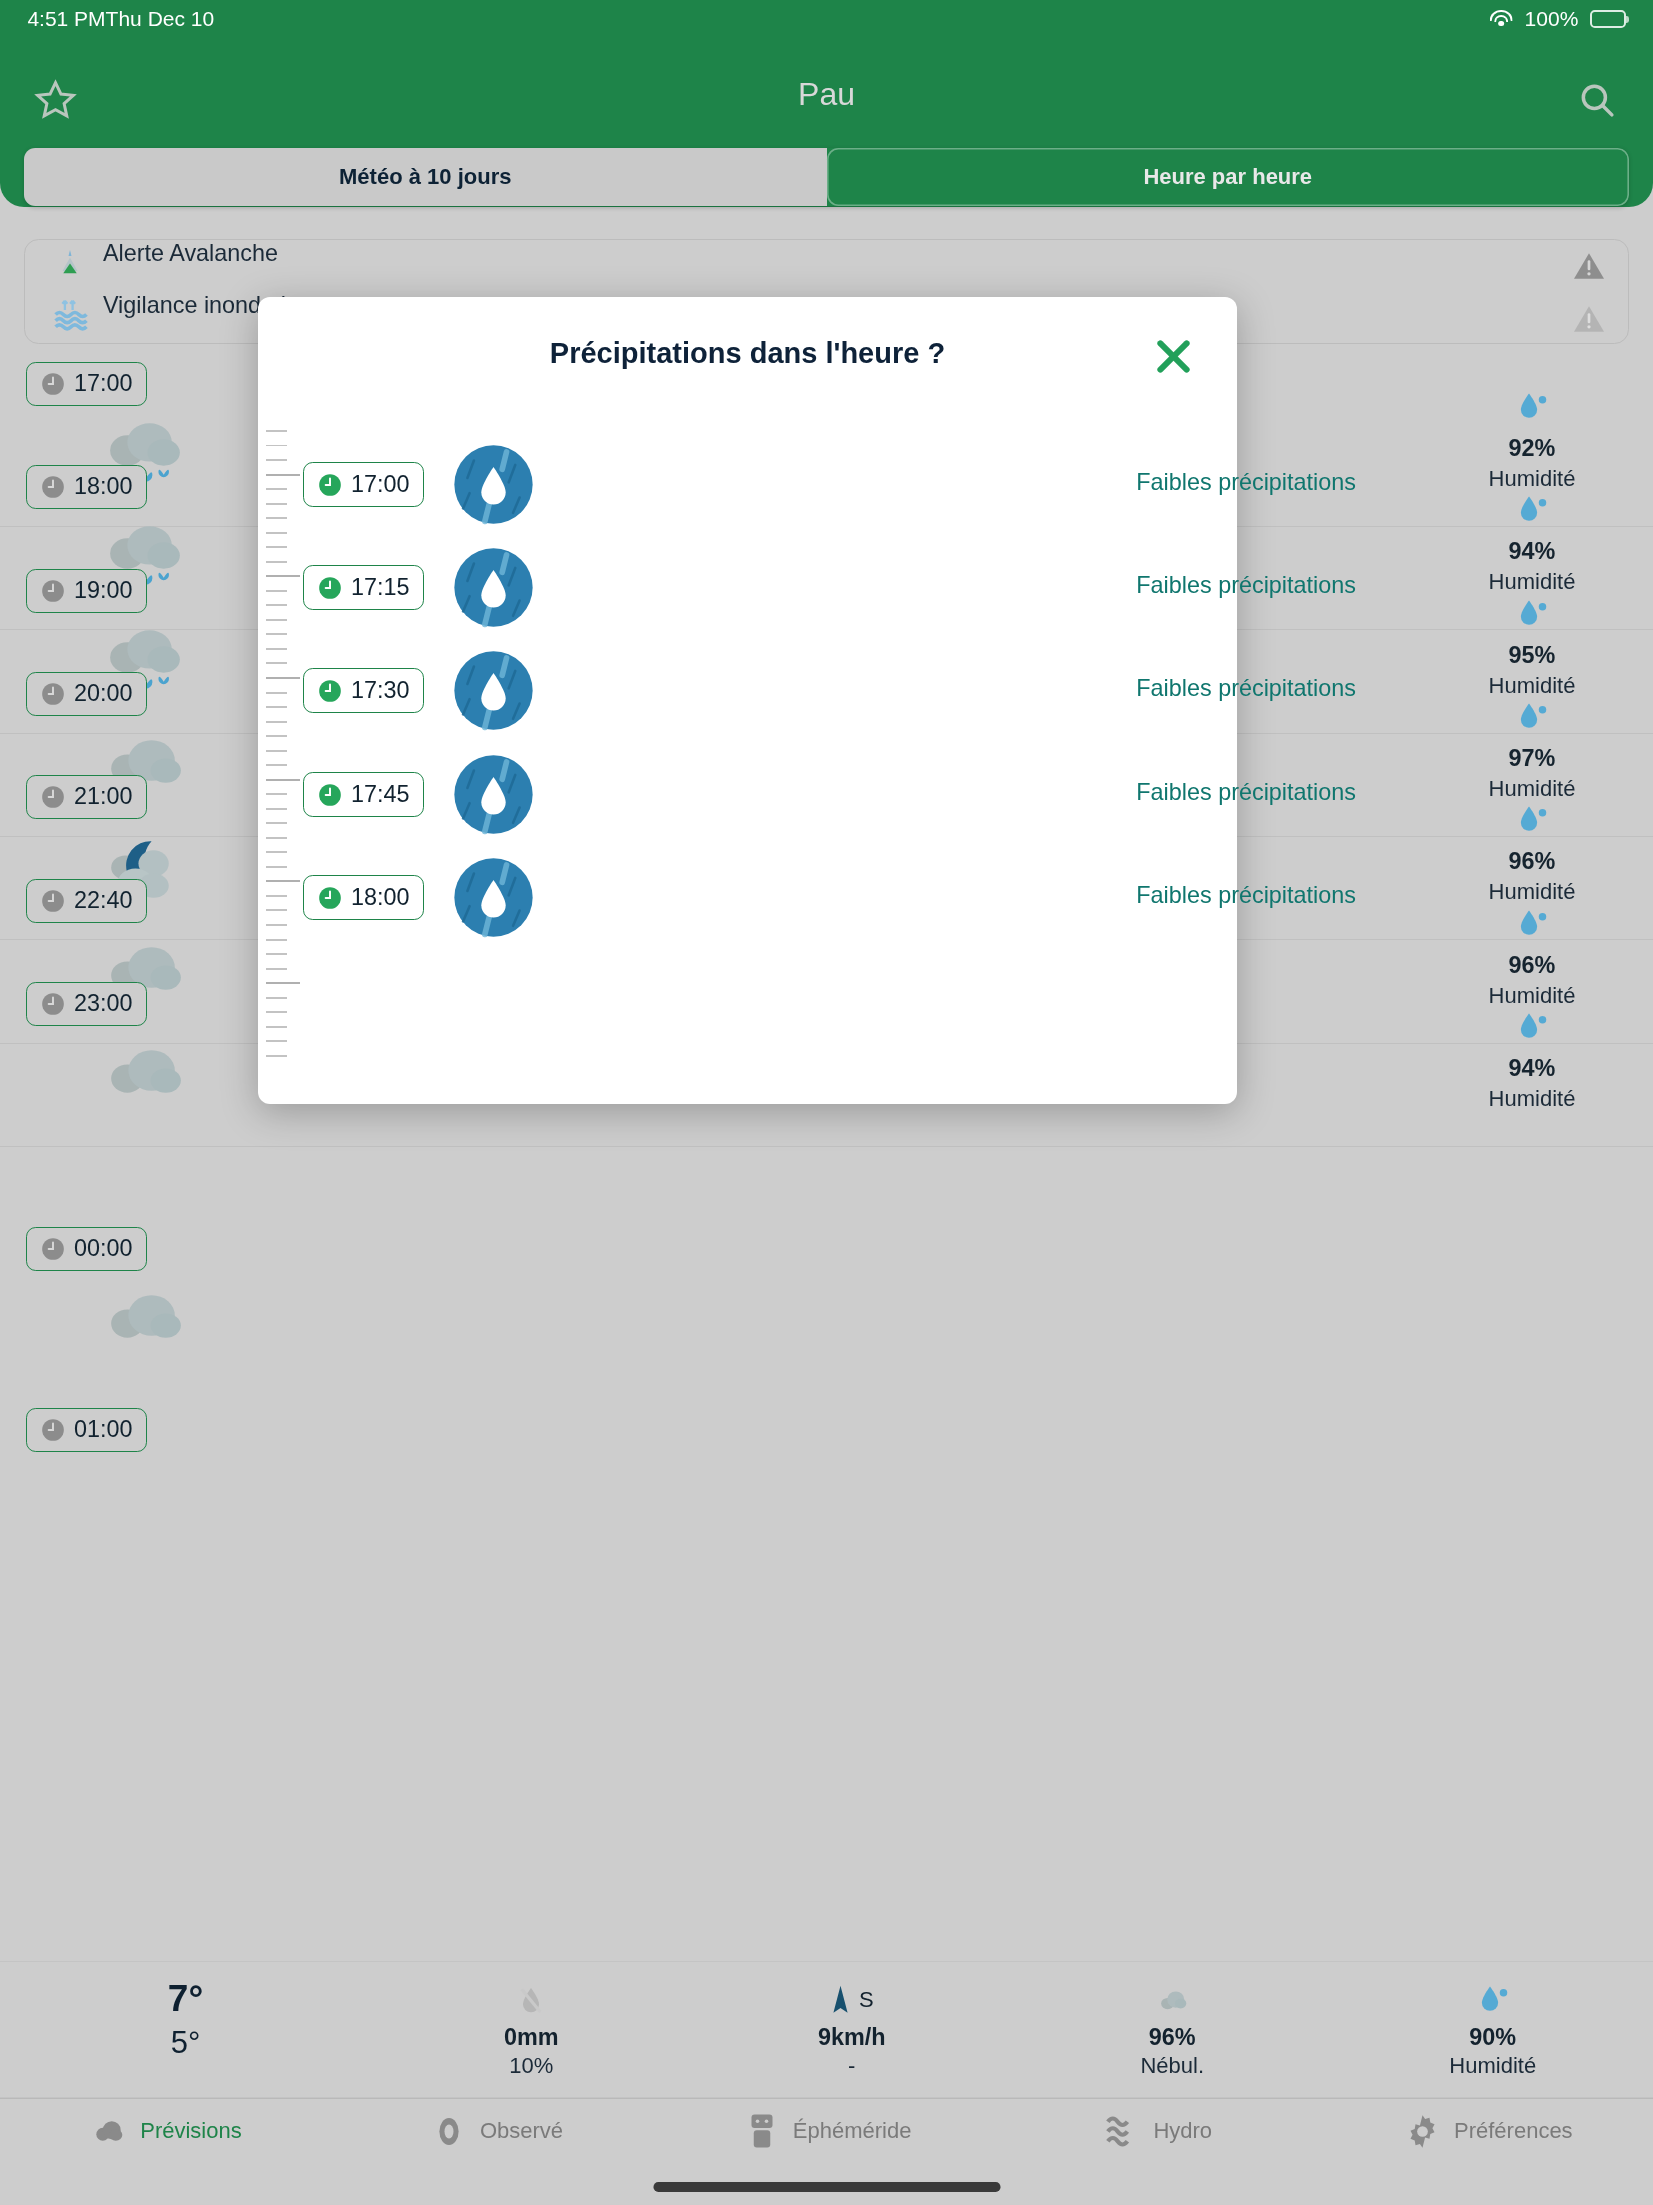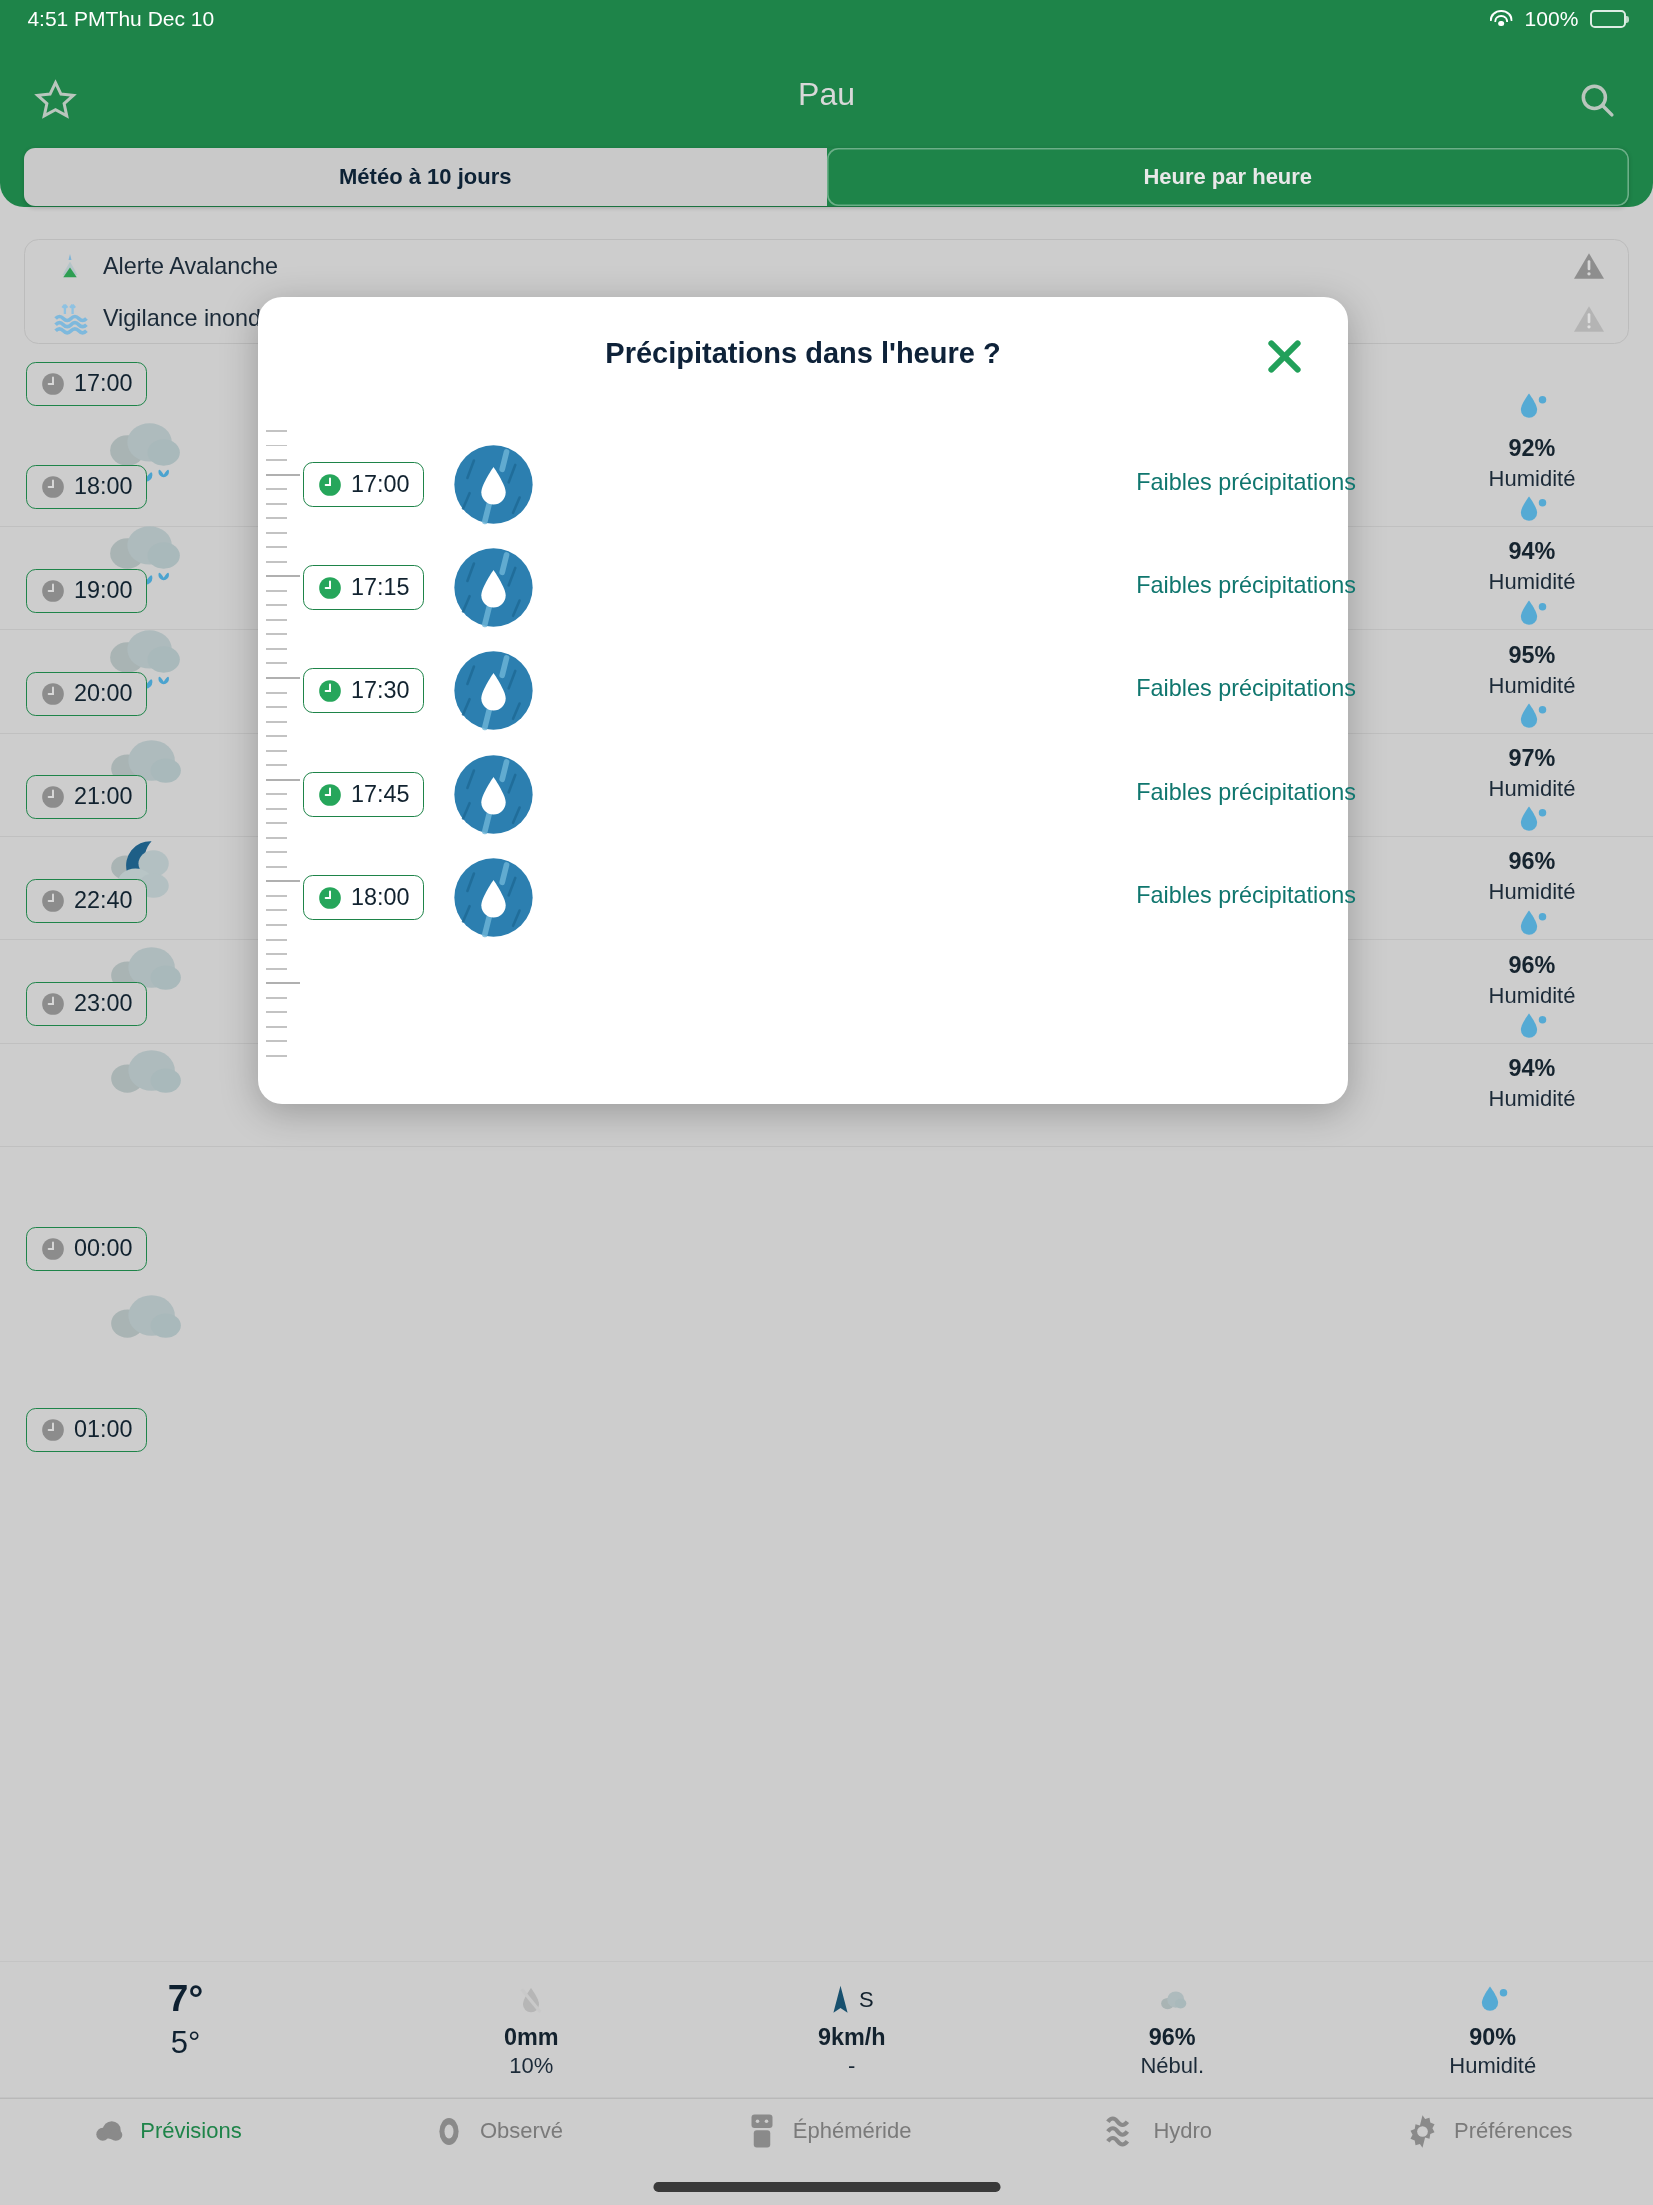--- a/index.html
+++ b/index.html
@@ -59,21 +59,21 @@
   .tab.inactive{ background:#c9c9c9; color:#0d2235; }
   .tab.active{ background:#1e8449; color:#e8e8e8; border-radius:11.3px;
     box-shadow:0 0 0 1.6px rgba(255,255,255,.35) inset; }
 
   
   .alerts{
     position:absolute; left:24px; top:239px; width:1605px; height:105px;
     border:1.6px solid #bcbcbc; border-radius:14.5px; background:#cdcdcd;
   }
   .alert-row{ position:absolute; left:0; width:100%; height:52px;
-    display:flex; align-items:center; padding:0 22.6px; }
+    display:flex; align-items:flex-start; padding:0 22.6px; }
   .alert-row.r1{ top:0; }
   .alert-row.r2{ top:52px; }
   .alert-ico{ width:44px; height:44px; display:flex; align-items:center;
     justify-content:center; margin-right:11.3px; flex:0 0 44px; }
   .alert-label{ font-size:23.4px; color:#1b2a38; }
   .alert-warn{ position:absolute; right:19.4px; width:39px; height:39px;
     display:flex; align-items:center; justify-content:center; }
   .alert-warn.w1{ top:6.5px; }
   .alert-warn.w2{ top:59px; }
 
@@ -123,22 +123,22 @@
   .nav-item{ flex:1; display:flex; align-items:center; justify-content:center; gap:11.3px; }
   .nav-ico{ width:40px; height:40px; display:flex; align-items:center; justify-content:center; }
   .nav-lbl{ font-size:22px; color:#7a7a7a; }
   .nav-item.active .nav-lbl{ color:#1e8449; }
   .home-bar{ position:absolute; left:50%; transform:translateX(-50%); bottom:13px;
     width:347px; height:9.7px; background:#3a3a3a; border-radius:4.8px; }
 
   
   .modal-scrim{ position:absolute; inset:0; background:transparent; }
   .modal{
-    position:absolute; left:258px; top:297px; width:1090px; height:807px;
-    background:#ffffff; border-radius:24px;
+    position:absolute; left:258px; top:297px; width:979px; height:807px;
+    background:#ffffff; border-radius:12px;
     box-shadow:0 8px 37px rgba(0,0,0,.25);
   }
   .modal-title{
     position:absolute; left:0; top:40px; width:100%; text-align:center;
     font-size:29px; font-weight:700; color:#0e2239;
   }
   .modal-close{
     position:absolute; right:39px; top:34px; width:50px; height:50px;
     display:flex; align-items:center; justify-content:center;
   }

